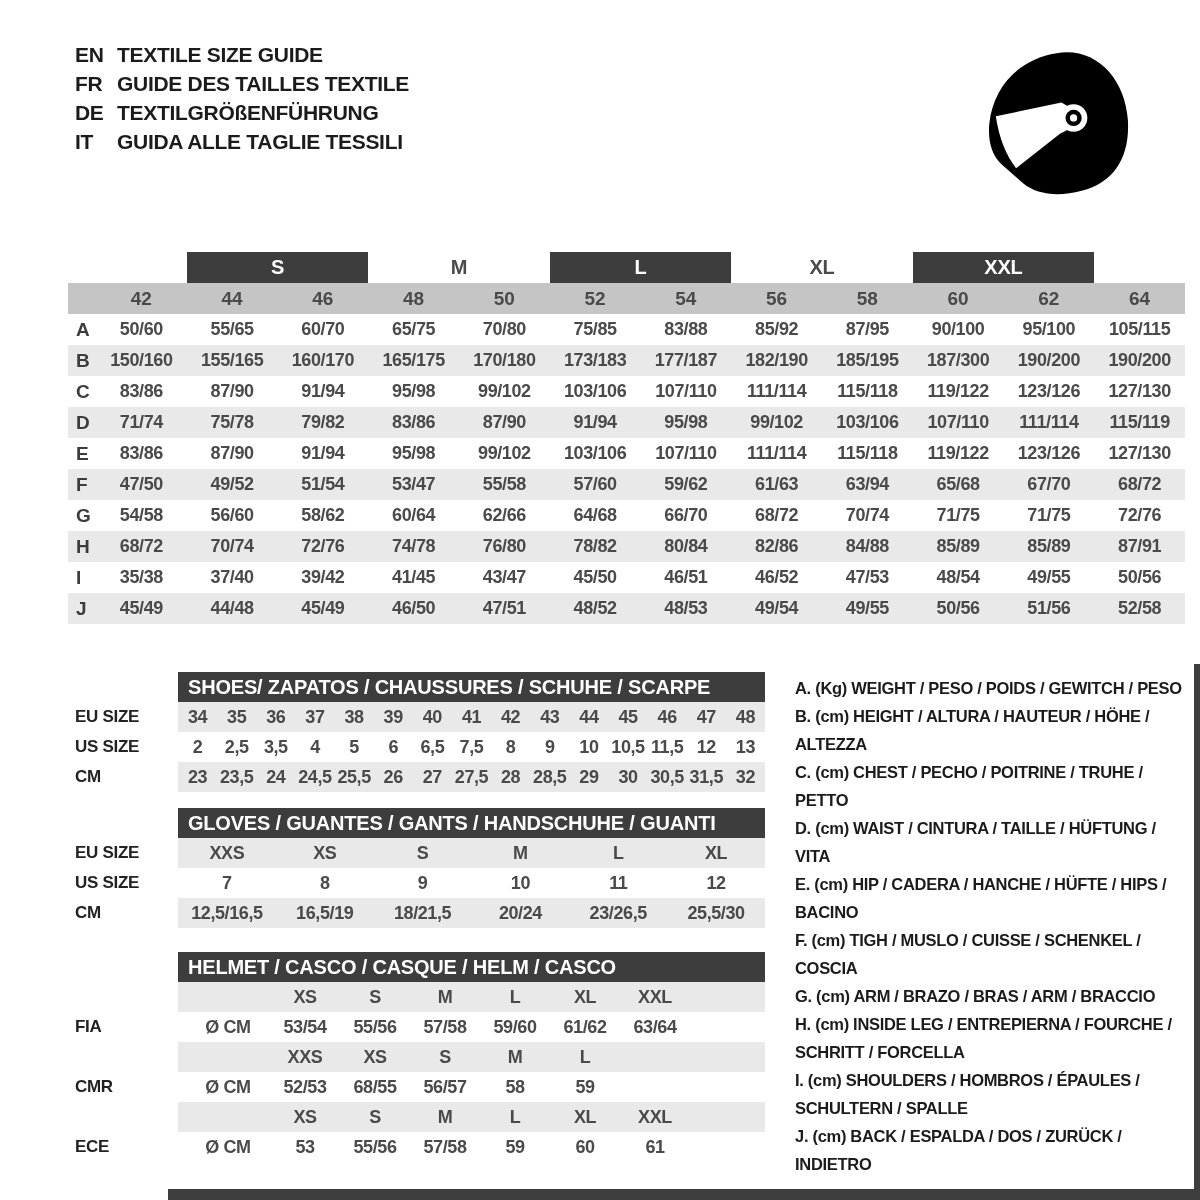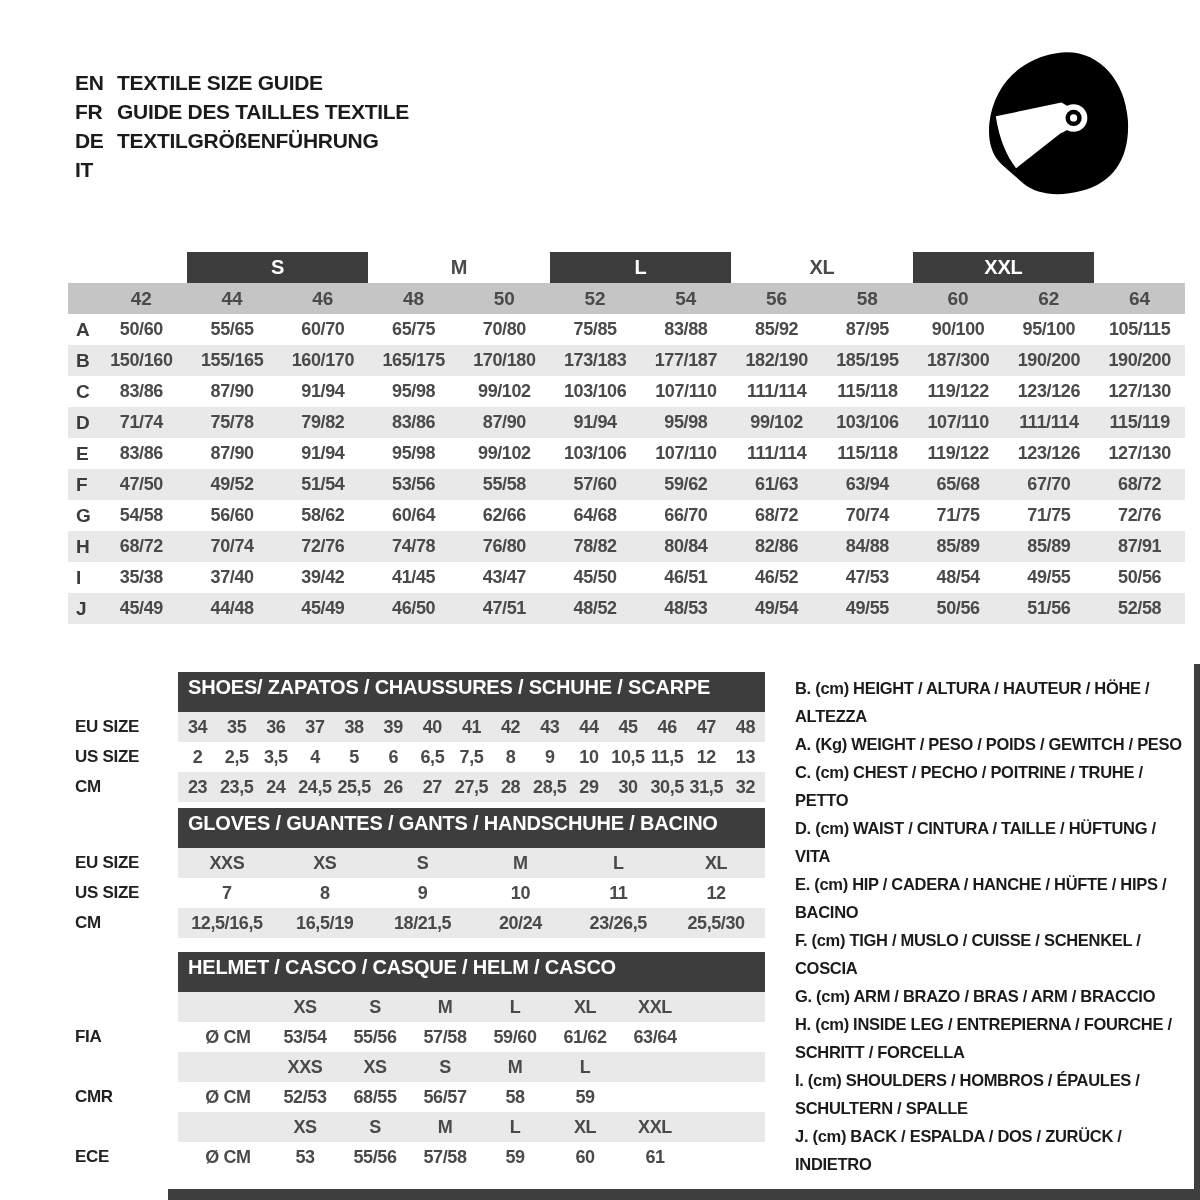--- a/index.html
+++ b/index.html
@@ -2,38 +2,38 @@
 <html><head>
 <meta charset="utf-8">
 <style>
   html,body{margin:0;padding:0;background:#fff;}
   .page{
     position:relative;width:1200px;height:1200px;background:#ffffff;overflow:hidden;
     font-family:"Liberation Sans",sans-serif;font-weight:700;color:#444;
     -webkit-font-smoothing:antialiased;
   }
   
-  .lang-block{position:absolute;left:75px;top:40px;margin-top:28px;}
+  .lang-block{position:absolute;left:75px;top:40px;}
   .lang-row{display:flex;line-height:29px;font-size:21px;color:#1b1b1b;letter-spacing:-0.3px;}
   .lang-code{width:42px;}
   
   .helmet-icon{position:absolute;left:978px;top:36px;width:162px;height:172px;}
   
   .main-table{position:absolute;left:68px;top:252px;width:1117px;}
   .t-head,.t-band,.trow{display:grid;grid-template-columns:28px repeat(12,1fr);height:31px;line-height:31px;}
   .size-group{background:#3d3d3d;color:#fff;text-align:center;font-size:20px;letter-spacing:-0.2px;}
   .size-group.light{background:transparent;color:#4a4a4a;}
   .t-band{background:#c5c5c5;}
   .t-band .cell{text-align:center;font-size:19px;color:#4a4a4a;}
   .trow .cell{text-align:center;font-size:18px;letter-spacing:-0.4px;color:#4a4a4a;white-space:nowrap;}
   .trow .rlbl{text-align:left;padding-left:8px;color:#3c3c3c;font-size:19px;}
   .trow.shade{background:#e9e9e9;}
   
   .section{position:absolute;left:75px;width:690px;}
-  .sec-head{display:grid;grid-template-columns:103px 1fr;height:40px;}
+  .sec-head{display:grid;grid-template-columns:103px 1fr;height:30px;}
   .sec-bar{background:#3d3d3d;color:#fff;line-height:30px;font-size:20px;padding-left:10px;letter-spacing:-0.2px;white-space:nowrap;}
   .sec-row{display:grid;height:30px;line-height:30px;}
   .g15{grid-template-columns:103px repeat(15,1fr);}
   .g6{grid-template-columns:103px repeat(6,1fr);}
   .gh{grid-template-columns:103px 92px repeat(6,70px) 1fr;}
   .sec-row .cell{text-align:center;font-size:18px;letter-spacing:-0.4px;color:#4a4a4a;white-space:nowrap;}
   .sec-row .cell.pre{text-align:center;padding-left:8px;}
   .sec-row .sec-lbl{text-align:left;color:#222;font-size:17px;letter-spacing:-0.3px;}
   .sec-row.shade .cell{background:#e9e9e9;}
   .shoes{top:672px;}
@@ -59,20 +59,21 @@
       <div class="lang-row">
      <span class="lang-code">FR</span>
      <span class="lang-label">GUIDE DES TAILLES TEXTILE</span>
    </div>
       <div class="lang-row">
      <span class="lang-code">DE</span>
      <span class="lang-label">TEXTILGRÖßENFÜHRUNG</span>
    </div>
       <div class="lang-row">
      <span class="lang-code">IT</span>
+     <span class="lang-label">GUIDA ALLE TAGLIE TESSILI</span>
    </div>
     </div>
 
   <svg class="helmet-icon" viewBox="0 0 200 190" xmlns="http://www.w3.org/2000/svg" aria-hidden="true">
     <path fill="#000000" d="M 97 10
       C 145 2 181 40 185 92
       C 188 138 168 170 128 180
       C 98 188 72 184 56 171
       L 30 148
       C 17 137 12 118 14 97
@@ -185,21 +186,21 @@
           <div class="cell">115/118</div>
           <div class="cell">119/122</div>
           <div class="cell">123/126</div>
           <div class="cell">127/130</div>
    </div>
         <div class="trow shade">
      <div class="cell rlbl">F</div>
      <div class="cell">47/50</div>
           <div class="cell">49/52</div>
           <div class="cell">51/54</div>
-          <div class="cell">53/56</div>
+          <div class="cell">53/47</div>
           <div class="cell">55/58</div>
           <div class="cell">57/60</div>
           <div class="cell">59/62</div>
           <div class="cell">61/63</div>
           <div class="cell">63/94</div>
           <div class="cell">65/68</div>
           <div class="cell">67/70</div>
           <div class="cell">68/72</div>
    </div>
         <div class="trow">
@@ -333,21 +334,21 @@
           <div class="cell">32</div>
 
      </div>
       </div>
   </div>
 
   <div class="section gloves">
     <div class="sec-head">
       <div class="sec-lbl"></div>
       <div class="sec-bar">
-        <span>GLOVES / GUANTES / GANTS / HANDSCHUHE / BACINO</span>
+        <span>GLOVES / GUANTES / GANTS / HANDSCHUHE / GUANTI</span>
       </div>
     </div>
     <div class="sec-body">
         <div class="sec-row g6 shade">
        <div class="sec-lbl">EU SIZE</div>
 
        <div class="cell">XXS</div>
           <div class="cell">XS</div>
           <div class="cell">S</div>
           <div class="cell">M</div>
@@ -451,22 +452,22 @@
           <div class="cell">57/58</div>
           <div class="cell">59</div>
           <div class="cell">60</div>
           <div class="cell">61</div>
        <div class="cell"></div>
      </div>
       </div>
   </div>
 
   <div class="legend">
+      <div class="legend-line">A. (Kg) WEIGHT / PESO / POIDS / GEWITCH / PESO</div>
       <div class="legend-line">B. (cm) HEIGHT / ALTURA / HAUTEUR / HÖHE / ALTEZZA</div>
-      <div class="legend-line">A. (Kg) WEIGHT / PESO / POIDS / GEWITCH / PESO</div>
       <div class="legend-line">C. (cm) CHEST / PECHO / POITRINE / TRUHE / PETTO</div>
       <div class="legend-line">D. (cm) WAIST / CINTURA / TAILLE / HÜFTUNG / VITA</div>
       <div class="legend-line">E. (cm) HIP / CADERA / HANCHE / HÜFTE / HIPS / BACINO</div>
       <div class="legend-line">F. (cm) TIGH / MUSLO / CUISSE / SCHENKEL / COSCIA</div>
       <div class="legend-line">G. (cm) ARM / BRAZO / BRAS / ARM / BRACCIO</div>
       <div class="legend-line">H. (cm) INSIDE LEG / ENTREPIERNA / FOURCHE / SCHRITT / FORCELLA</div>
       <div class="legend-line">I. (cm) SHOULDERS / HOMBROS / ÉPAULES / SCHULTERN / SPALLE</div>
       <div class="legend-line">J. (cm) BACK / ESPALDA / DOS / ZURÜCK / INDIETRO</div>
     </div>
 

